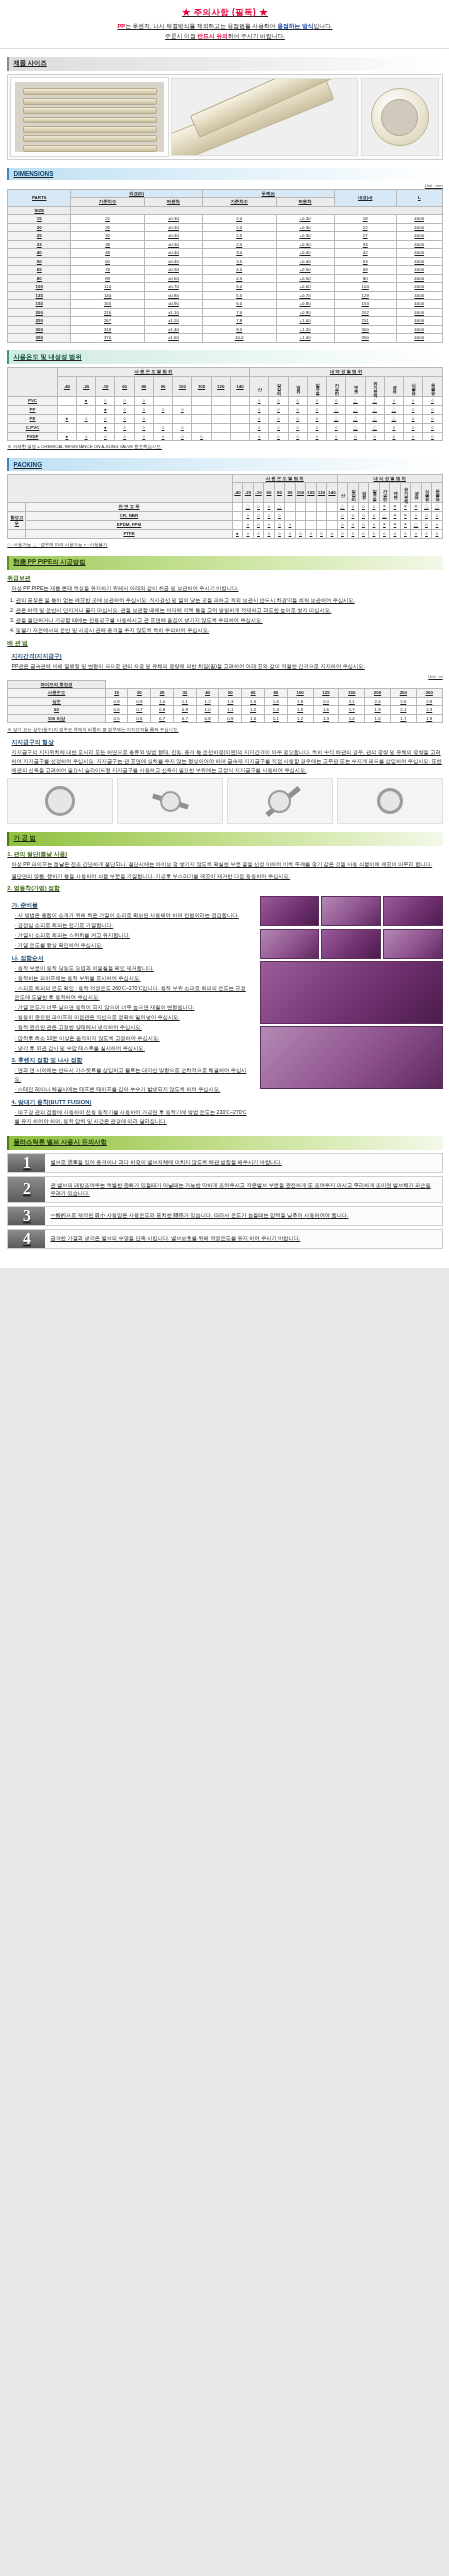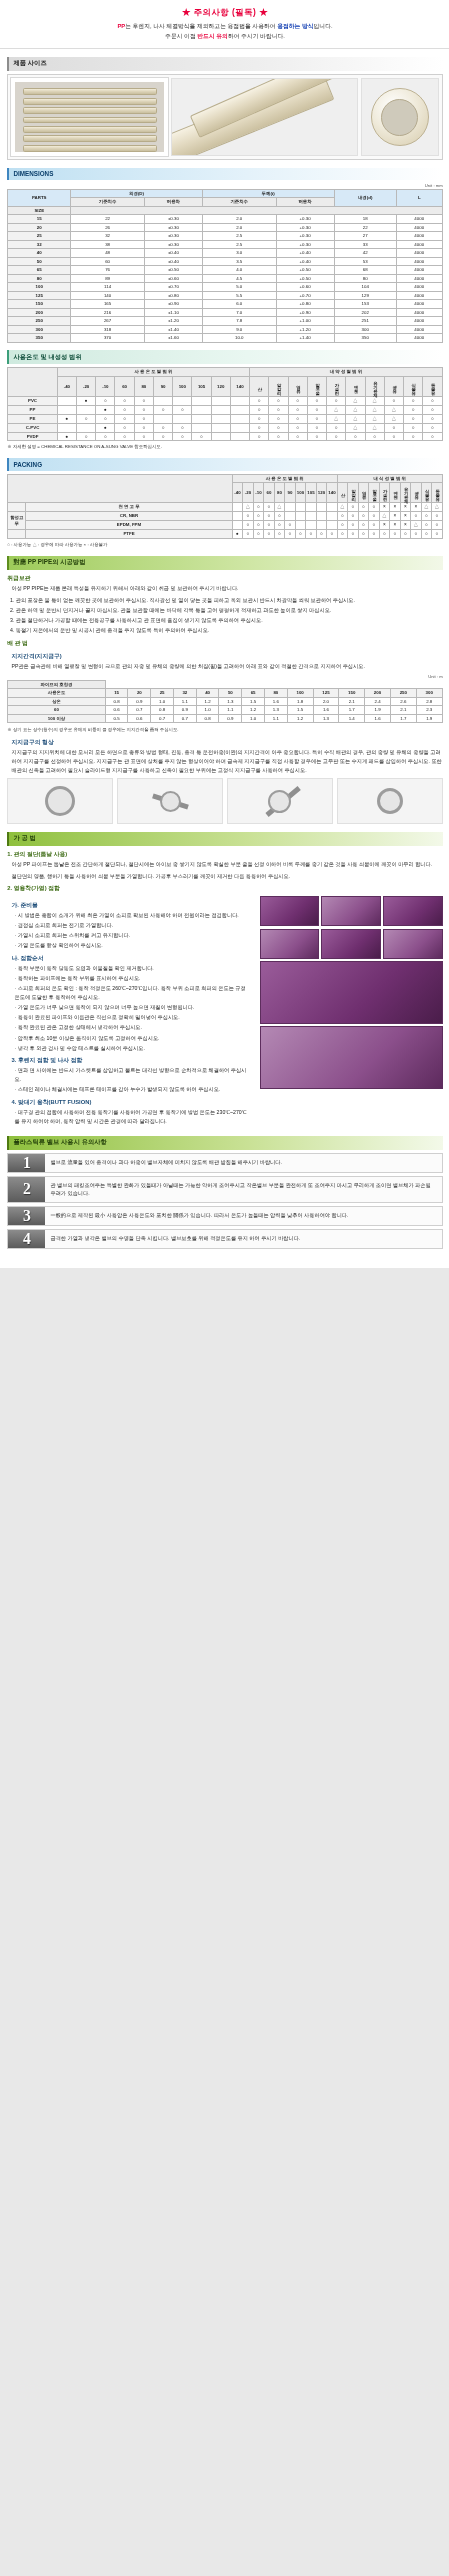--- a/index.html
+++ b/index.html
@@ -11,20 +11,21 @@
     font-family: "Liberation Sans", sans-serif;
     color: #222;
     font-size: 5.8px;
   }
   .page {
     width: 450px;
     margin: 0 auto;
     background: #ffffff;
     padding: 0 0 10.5px 0;
     position: relative;
+    text-decoration: underline;
   }
 
   
   .notice {
     background: #ffffff;
     border-bottom: 0.5px solid #dcdcdc;
     padding: 7.3px 0 6.3px 0;
     text-align: center;
   }
   .notice-title {

